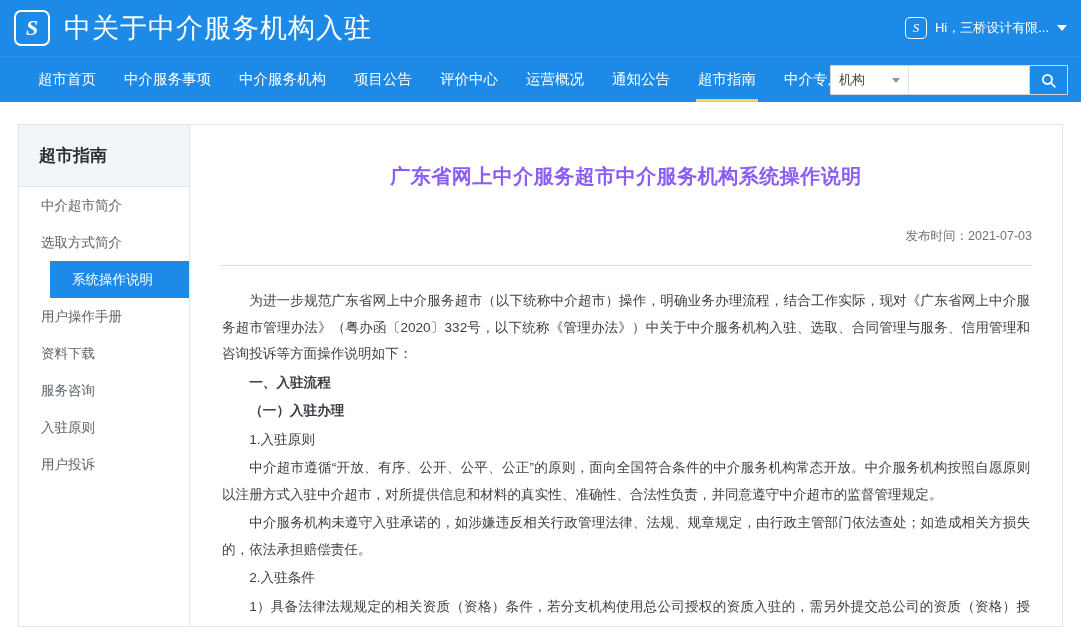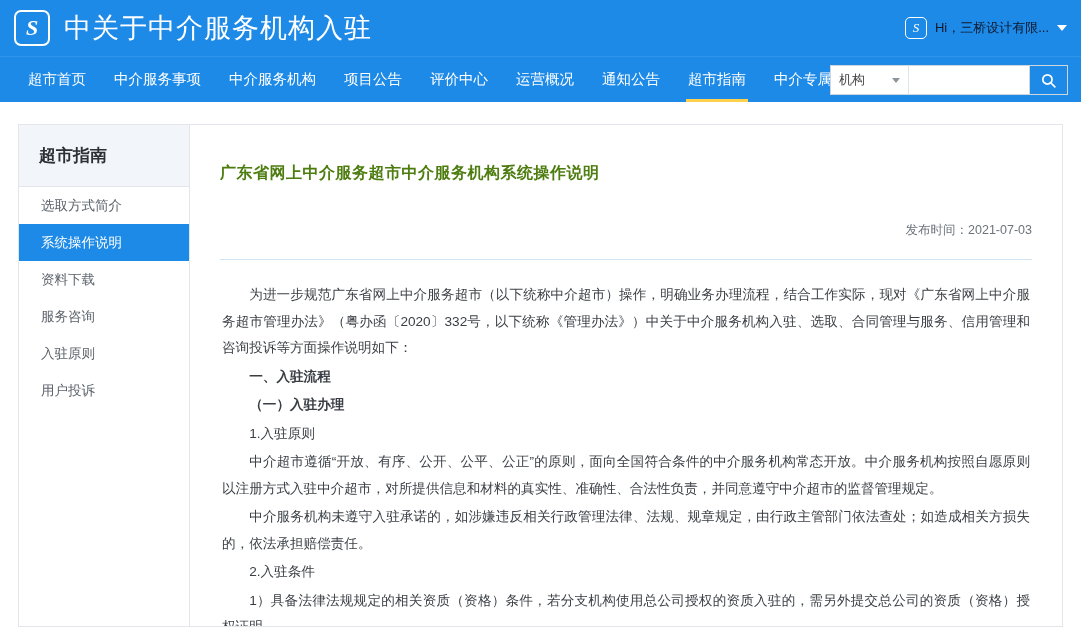--- a/index.html
+++ b/index.html
@@ -52,42 +52,42 @@
     width: 22px; height: 22px;
     border: 1.5px solid #ffffff;
     border-radius: 5px;
     display: flex; align-items: center; justify-content: center;
     color: #fff;
     font-size: 13px;
     font-style: italic;
     font-family: "Liberation Serif", serif;
   }
   .user-name {
-    color: #0f172a;
+    color: #ffffff;
     font-size: 13px;
     max-width: 150px;
     overflow: hidden;
     white-space: nowrap;
   }
   .caret-down {
     width: 0; height: 0;
     border-left: 5px solid transparent;
     border-right: 5px solid transparent;
     border-top: 6px solid #ffffff;
   }
 
   
   .navbar {
     height: 46px;
     background: #1d8ae8;
     border-top: 1px solid #2f95eb;
     display: flex;
     align-items: stretch;
     position: relative;
-    padding-left: 14px;
+    padding-left: 24px;
   }
   .nav-item {
     color: #ffffff;
     font-size: 14.5px;
     display: flex;
     align-items: center;
     padding: 0 14px;
     cursor: pointer;
     white-space: nowrap;
     position: relative;
@@ -173,35 +173,36 @@
     display: flex;
     align-items: center;
     padding-left: 22px;
     font-size: 13.5px;
     color: #5b636b;
     cursor: pointer;
   }
   .sidebar-item.active {
     background: #1d8ae8;
     color: #ffffff;
+    margin-left: 31px;
   }
 
   
   .content {
     flex: 1 1 auto;
     border: 1px solid #e2e6ea;
     border-left: none;
     padding: 34px 30px 0 30px;
     overflow: hidden;
     background: #fff;
   }
   .doc-title {
-    text-align: left;
-    font-size: 16px;
-    color: #4d7c0f;
+    text-align: center;
+    font-size: 20px;
+    color: #8b5cf6;
     font-weight: bold;
     margin: 4px 0 38px 0;
     letter-spacing: 0.5px;
   }
   .pub-line {
     text-align: right;
     font-size: 12.5px;
     color: #6b737b;
     padding-bottom: 20px;
     border-bottom: 1px solid #cfe4f5;
@@ -253,22 +254,24 @@
         <line x1="15.5" y1="15.5" x2="21" y2="21" stroke-linecap="round"></line>
       </svg>
     </div>
   </div>
 </div>
 
 <div class="page">
 
   <div class="sidebar">
     <div class="sidebar-header">超市指南</div>
+    <div class="sidebar-item">中介超市简介</div>
     <div class="sidebar-item">选取方式简介</div>
     <div class="sidebar-item active">系统操作说明</div>
+    <div class="sidebar-item">用户操作手册</div>
     <div class="sidebar-item">资料下载</div>
     <div class="sidebar-item">服务咨询</div>
     <div class="sidebar-item">入驻原则</div>
     <div class="sidebar-item">用户投诉</div>
   </div>
 
   <div class="content">
     <div class="doc-title">广东省网上中介服务超市中介服务机构系统操作说明</div>
     <div class="pub-line">发布时间：2021-07-03</div>
 

